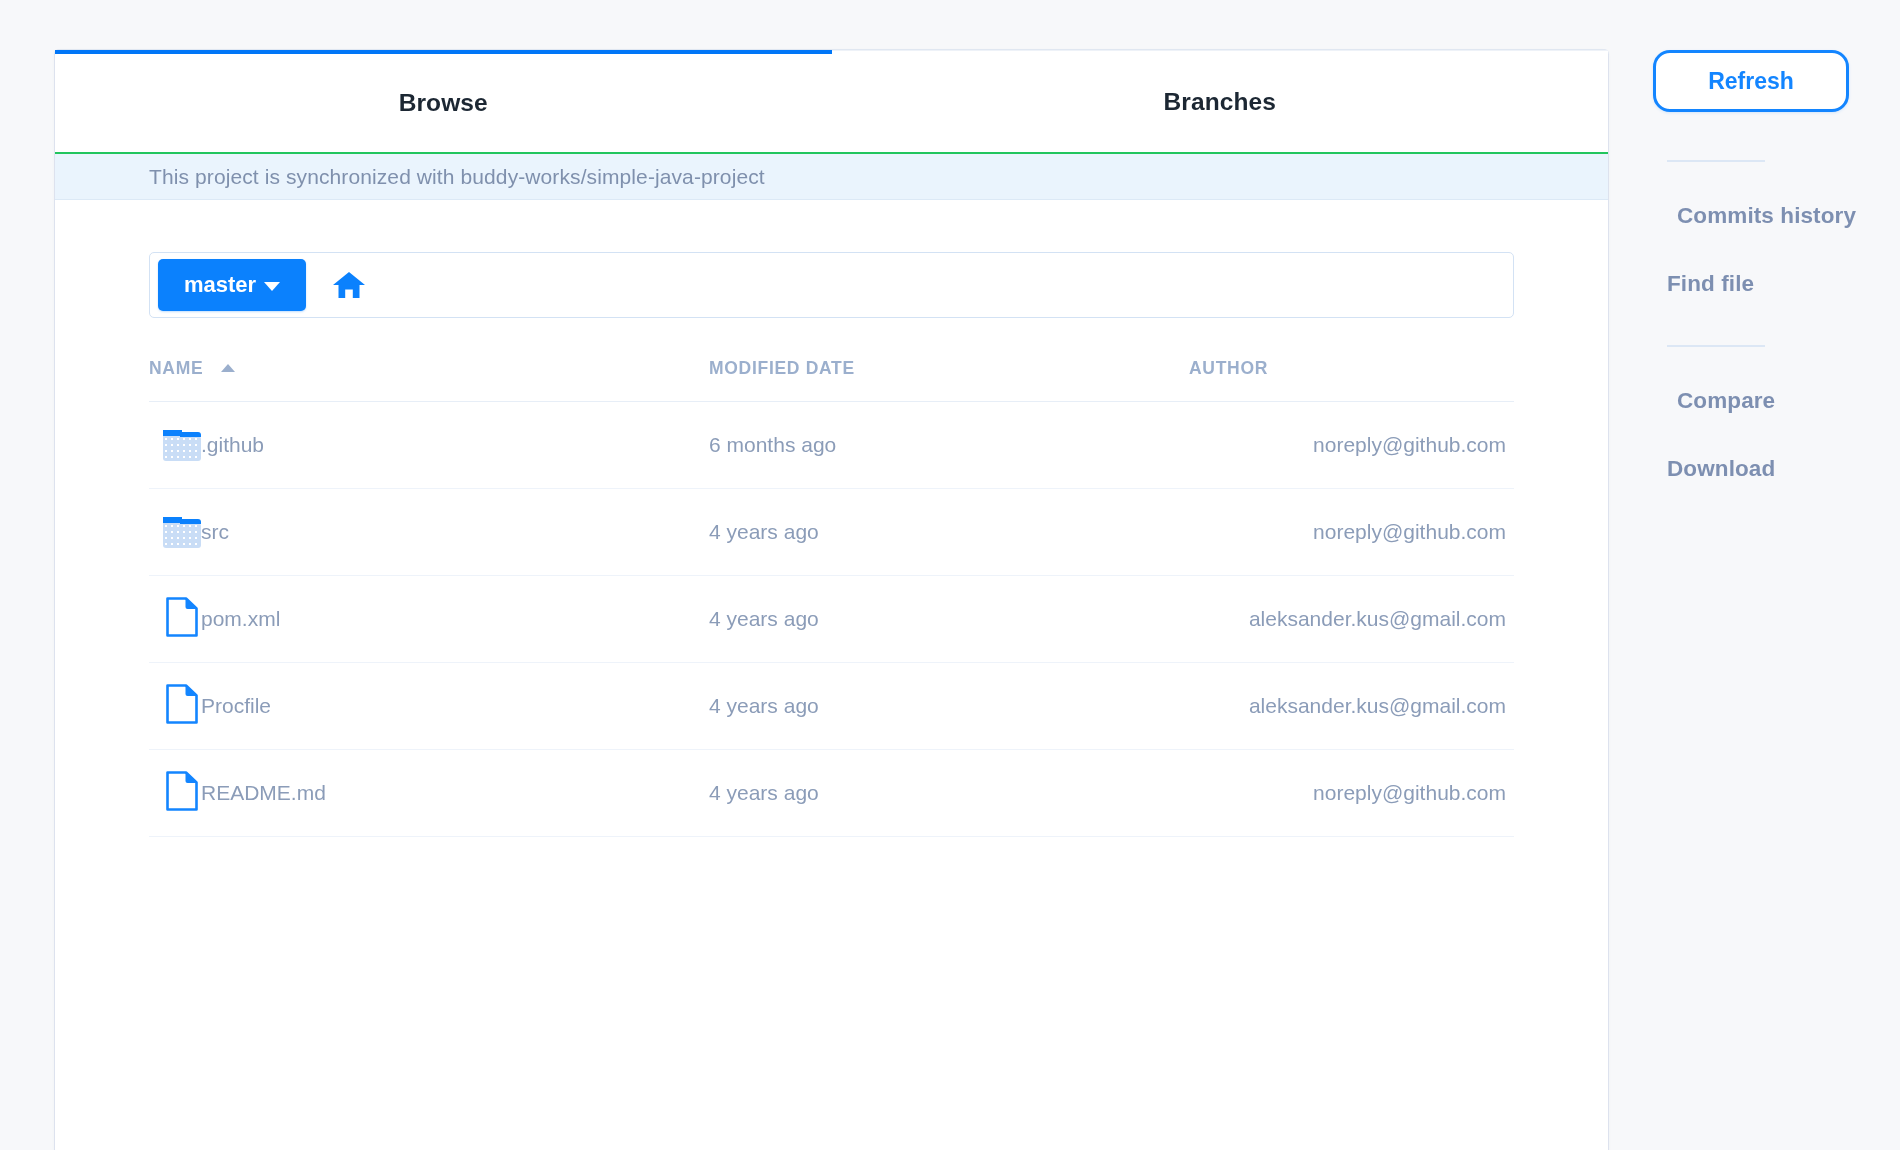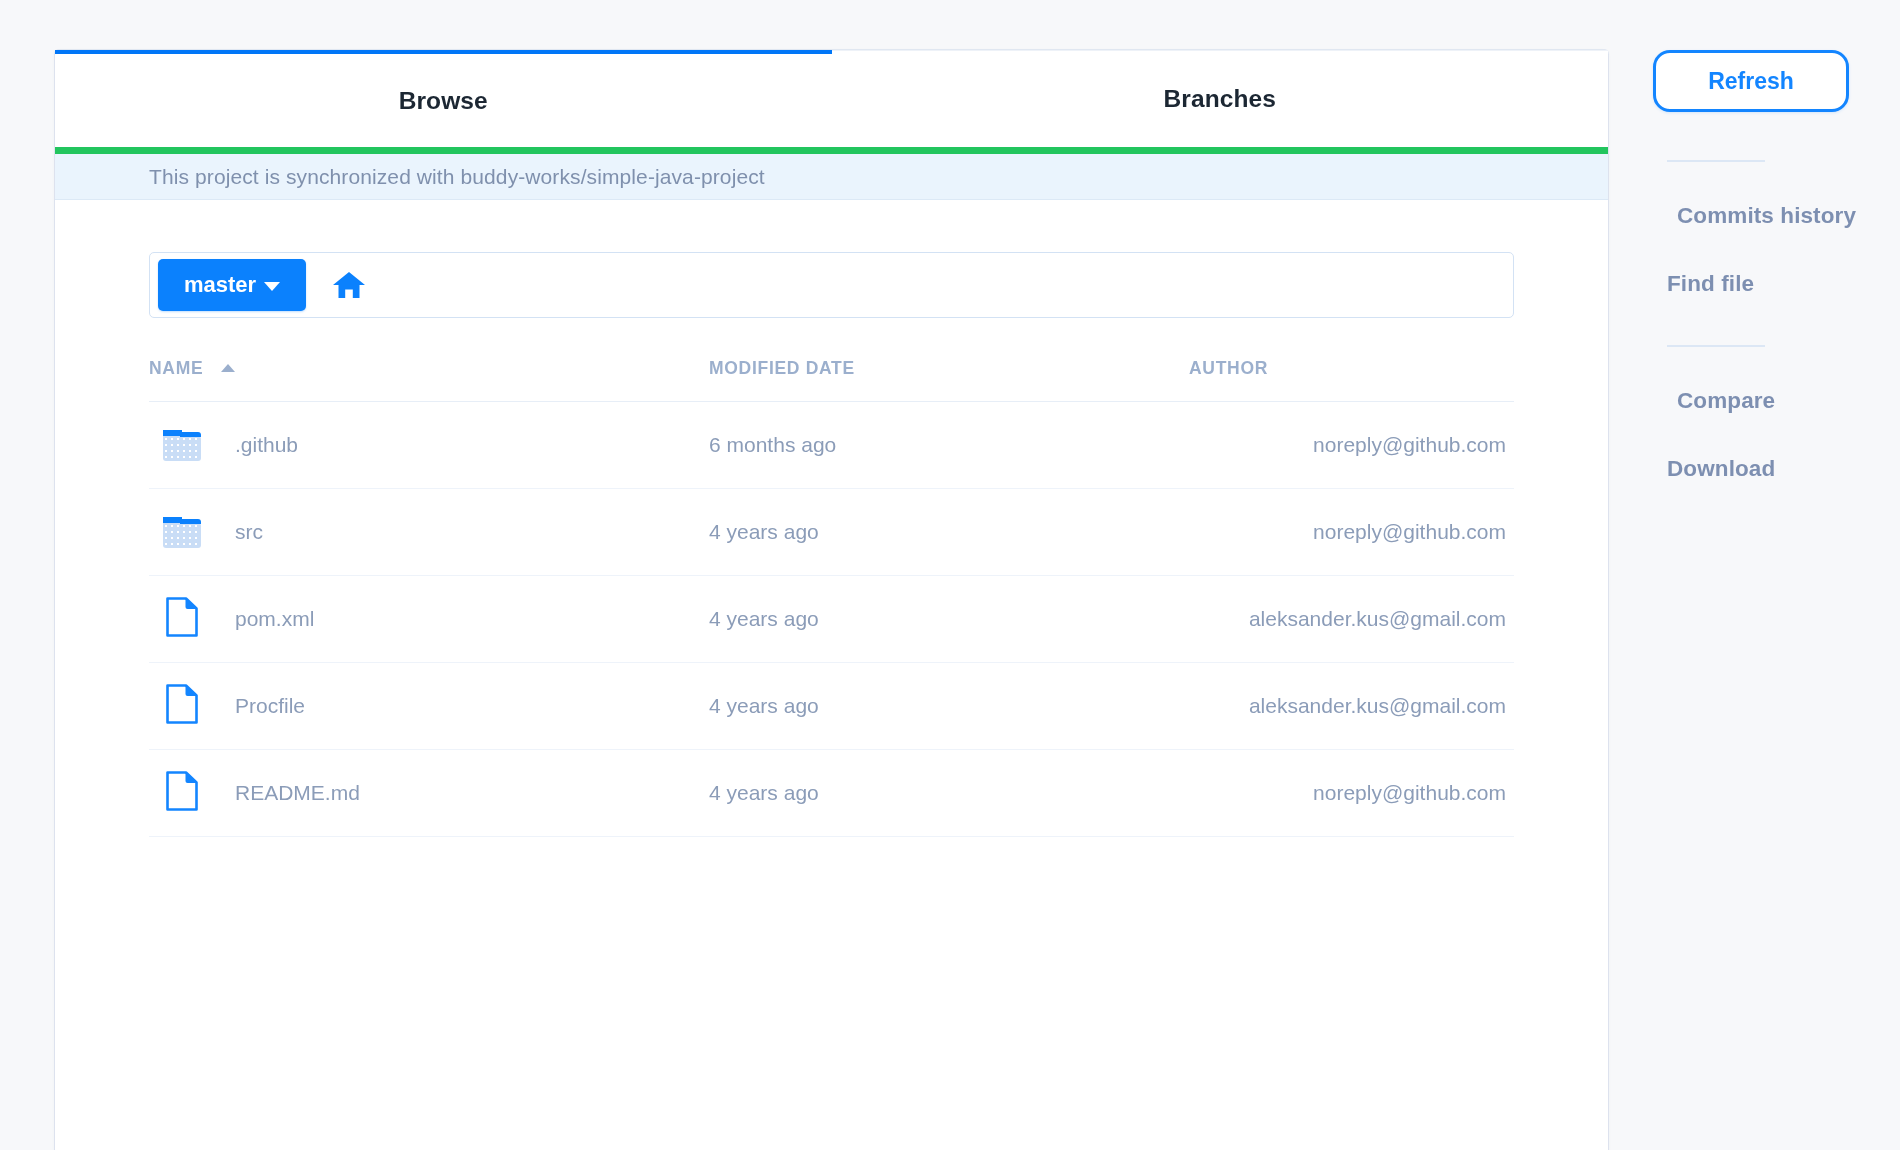--- a/index.html
+++ b/index.html
@@ -27,21 +27,21 @@
     height: 1160px;
     background: #ffffff;
     border-radius: 4px;
     box-shadow: 0 1px 3px rgba(60,80,130,0.10), 0 0 0 1px rgba(220,228,240,0.75);
   }
 
   
   .tabs {
     display: flex;
     height: 104px;
-    border-bottom: 7px solid #22c55e;
+    border-bottom: 2px solid #22c55e;
   }
   .tab {
     flex: 1 1 0;
     display: flex;
     align-items: center;
     justify-content: center;
     font-size: 24.5px;
     font-weight: bold;
     color: #1c2733;
     cursor: pointer;
@@ -153,21 +153,21 @@
     font-size: 21px;
     color: #8b9cb8;
   }
   td.c-name {
     padding-left: 14px;
     color: #1c2733;
     font-size: 22px;
   }
   td.c-author { text-align: right; padding-right: 8px; }
 
-  .name-cell { display: flex; align-items: center; gap: 34px; }
+  .name-cell { display: flex; align-items: center; }
   .icon-slot { width: 38px; display: flex; align-items: center; justify-content: center; }
 
   
   .folder {
     position: relative;
     width: 38px; height: 31px;
   }
   .folder .body {
     position: absolute; left: 0; top: 6px;
     width: 38px; height: 25px;

